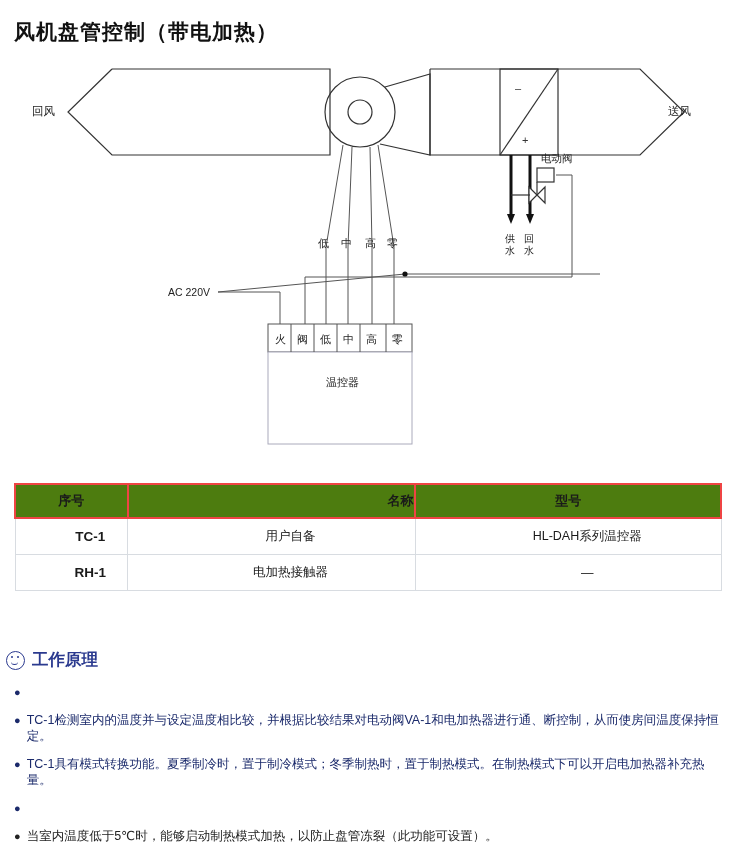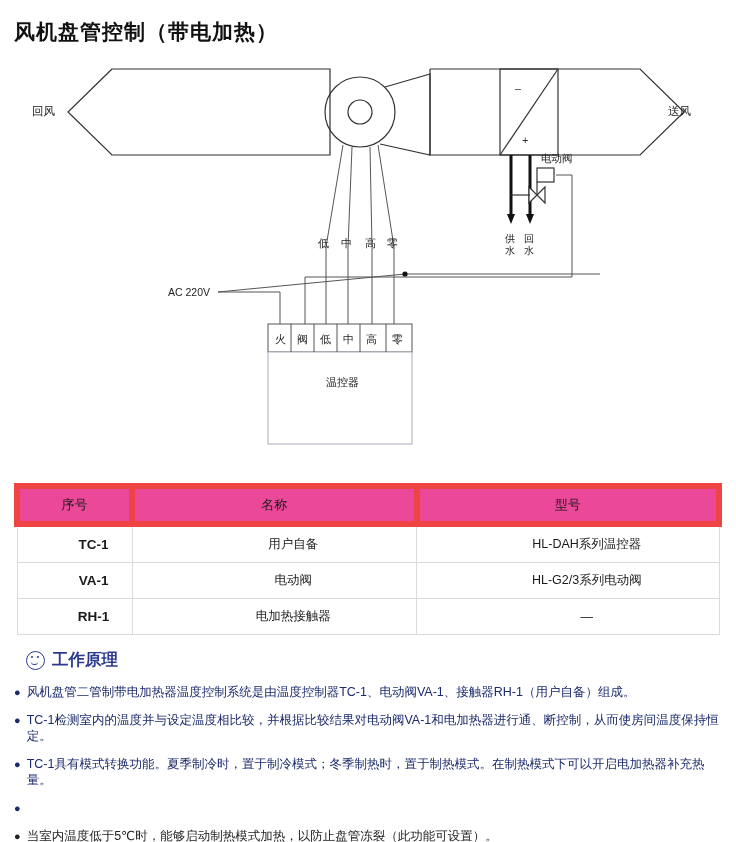--- a/index.html
+++ b/index.html
@@ -21,43 +21,43 @@
 
   .diagram{position:absolute;left:0;top:52px;width:736px;height:410px;}
 
   
   .tbl{
     position:absolute;left:14px;top:483px;width:708px;
     border-collapse:collapse;
     font-size:12.5px;
   }
   .tbl th{
-    background:#ec4899;
-    border:6px solid #ef4444;
+    background:#4d7c0f;
+    border:2px solid #ef4444;
     height:30px;
-    font-weight:normal;
+    font-weight:bold;
     color:#1a1a1a;
     font-size:13px;
   }
   .tbl td{
     border:1px solid #d8dce1;
     height:33px;
     text-align:center;
     color:#1a1a1a;
     padding-left:39px;
   }
   .tbl td.code{font-weight:bold;font-size:13.5px;}
   .tbl td.model{font-weight:normal;}
   .col1{width:110px;}
-  .col2{width:290px;}
+  .col2{width:290px;text-align:right;}
   .col3{width:308px;}
 
   
   .sec-head{
-    position:absolute;left:26px;top:649px;
+    position:absolute;left:6px;top:649px;
     display:flex;align-items:center;gap:7px;
   }
   .smiley{
     width:17px;height:17px;border:1.6px solid #2b3a8f;border-radius:50%;
     position:relative;display:inline-block;
   }
   .smiley::before{
     content:"";position:absolute;left:3.5px;top:4.5px;width:2px;height:2px;
     border-radius:50%;background:#2b3a8f;
     box-shadow:6px 0 0 #2b3a8f;
@@ -187,41 +187,35 @@
         <th class="col3">型号</th>
       </tr>
     </thead>
     <tbody>
       <tr>
         <td class="code">TC-1</td>
         <td>用户自备</td>
         <td class="model">HL-DAH系列温控器</td>
       </tr>
       <tr>
-        <td class="code">VA-1</td>
-        <td>电动阀</td>
-        <td class="model">HL-G2/3系列电动阀</td>
-      </tr>
-      <tr>
         <td class="code">RH-1</td>
         <td>电加热接触器</td>
         <td class="model">—</td>
       </tr>
     </tbody>
   </table>
 
   <div class="sec-head">
     <span class="smiley"></span>
     <span class="sec-title">工作原理</span>
   </div>
 
   <div class="bullets">
     <div class="bullet">
       <span class="dot">●</span>
-      <span>风机盘管二管制带电加热器温度控制系统是由温度控制器TC-1、电动阀VA-1、接触器RH-1（用户自备）组成。</span>
     </div>
     <div class="bullet">
       <span class="dot">●</span>
       <span>TC-1检测室内的温度并与设定温度相比较，并根据比较结果对电动阀VA-1和电加热器进行通、断控制，从而使房间温度保持恒定。</span>
     </div>
     <div class="bullet">
       <span class="dot">●</span>
       <span>TC-1具有模式转换功能。夏季制冷时，置于制冷模式；冬季制热时，置于制热模式。在制热模式下可以开启电加热器补充热量。</span>
     </div>
     <div class="bullet">

